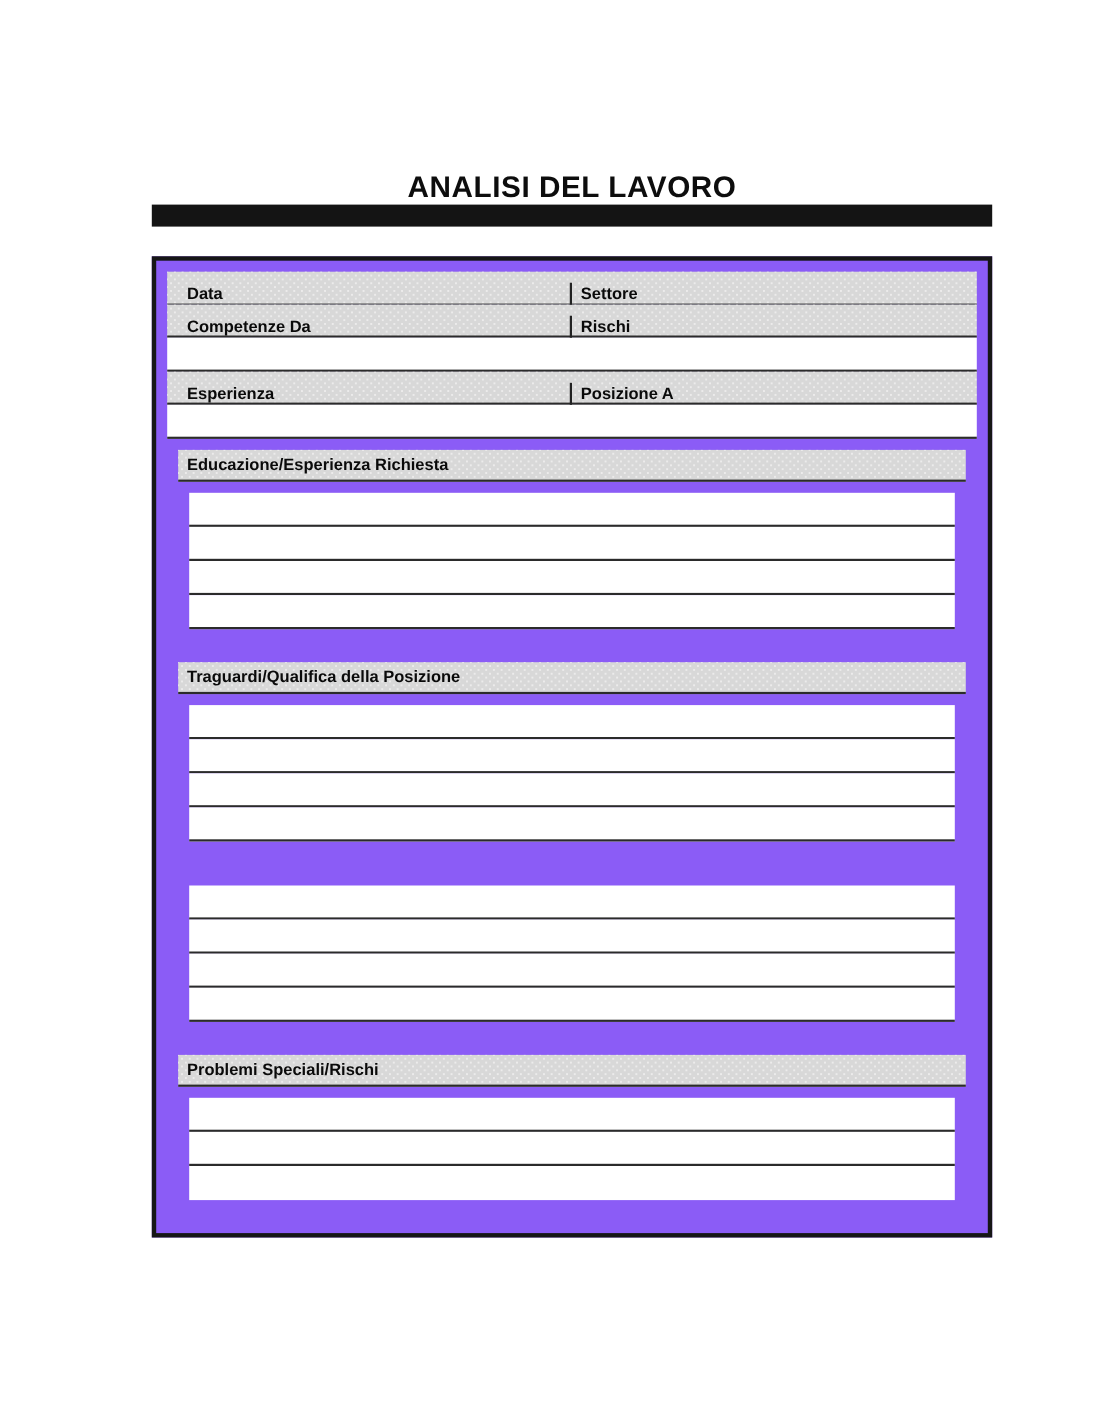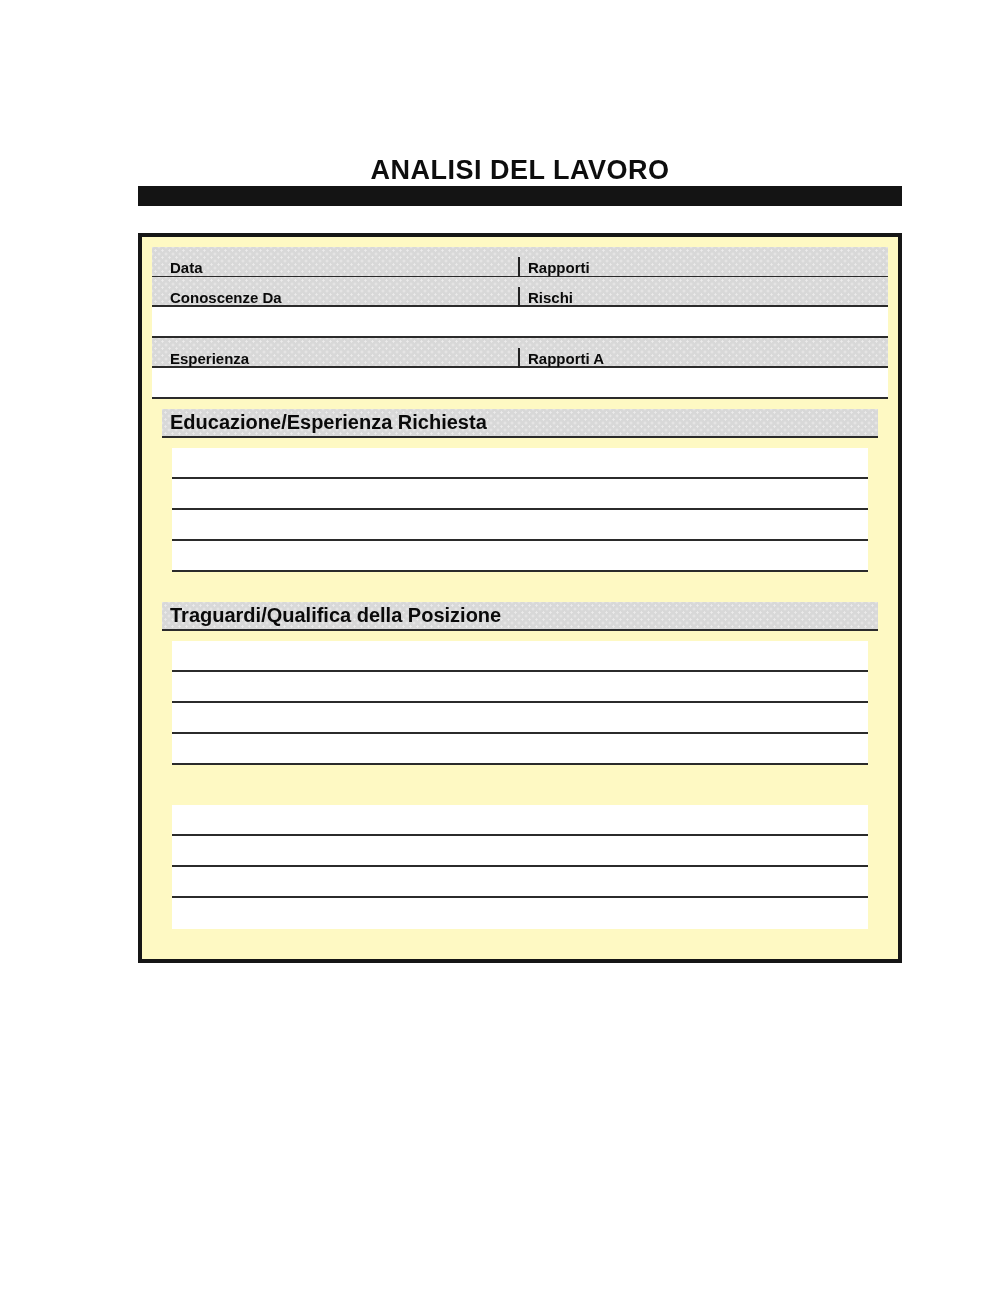--- a/index.html
+++ b/index.html
@@ -27,21 +27,21 @@
     top: 166px; left: 118px;
     width: 764px; height: 5px;
     background: #141414;
   }
 
   .form-table {
     position: absolute;
     top: 213px; left: 118px;
     width: 764px;
     border: 4px solid #161616;
-    background: #fef9c3;
+    background: #8b5cf6;
   }
 
   .row {
     width: 100%;
     border-bottom: 2px solid #2b2b2b;
   }
   .row.thin-border { border-bottom-width: 1px; }
 
   
   .gray {
@@ -67,54 +67,54 @@
   }
   .pair-row .cell.left { border-right: 2px solid #222; }
 
   .blank-row { height: 31px; background: #fff; }
 
   .header-row {
     height: 29px;
     display: flex;
     align-items: center;
     padding-left: 8px;
-    font-size: 20px;
+    font-size: 15px;
     font-weight: bold;
     color: #0a0a0a;
     white-space: nowrap;
   }
 
   
   .form-table section:last-child .lines .blank-row:last-child { border-bottom: none; }
 </style>
 </head>
 <body>
 
 <div class="page">
 
   <h1 class="doc-title">ANALISI DEL LAVORO</h1>
   <div class="title-rule"></div>
 
   <div class="form-table">
 
     <div class="row pair-row gray thin-border">
       <div class="cell left">Data</div>
-      <div class="cell right">Rapporti</div>
+      <div class="cell right">Settore</div>
     </div>
 
     <div class="row pair-row gray">
-      <div class="cell left">Conoscenze Da</div>
+      <div class="cell left">Competenze Da</div>
       <div class="cell right">Rischi</div>
     </div>
 
     <div class="row blank-row"></div>
 
     <div class="row pair-row gray">
       <div class="cell left">Esperienza</div>
-      <div class="cell right">Rapporti A</div>
+      <div class="cell right">Posizione A</div>
     </div>
 
     <div class="row blank-row"></div>
 
     <section>
       <div class="row header-row gray">Educazione/Esperienza Richiesta</div>
       <div class="lines">
         <div class="row blank-row"></div>
       <div class="row blank-row"></div>
           <div class="row blank-row"></div>
@@ -135,15 +135,23 @@
 
     <section>
       <div class="lines">
         <div class="row blank-row"></div>
       <div class="row blank-row"></div>
           <div class="row blank-row"></div>
           <div class="row blank-row"></div>
         </div>
     </section>
 
+    <section>
+      <div class="row header-row gray">Problemi Speciali/Rischi</div>
+      <div class="lines">
+        <div class="row blank-row"></div>
+      <div class="row blank-row"></div>
+          <div class="row blank-row"></div>
+        </div>
+    </section>
 
   </div>
 </div>
 
 </body></html>

